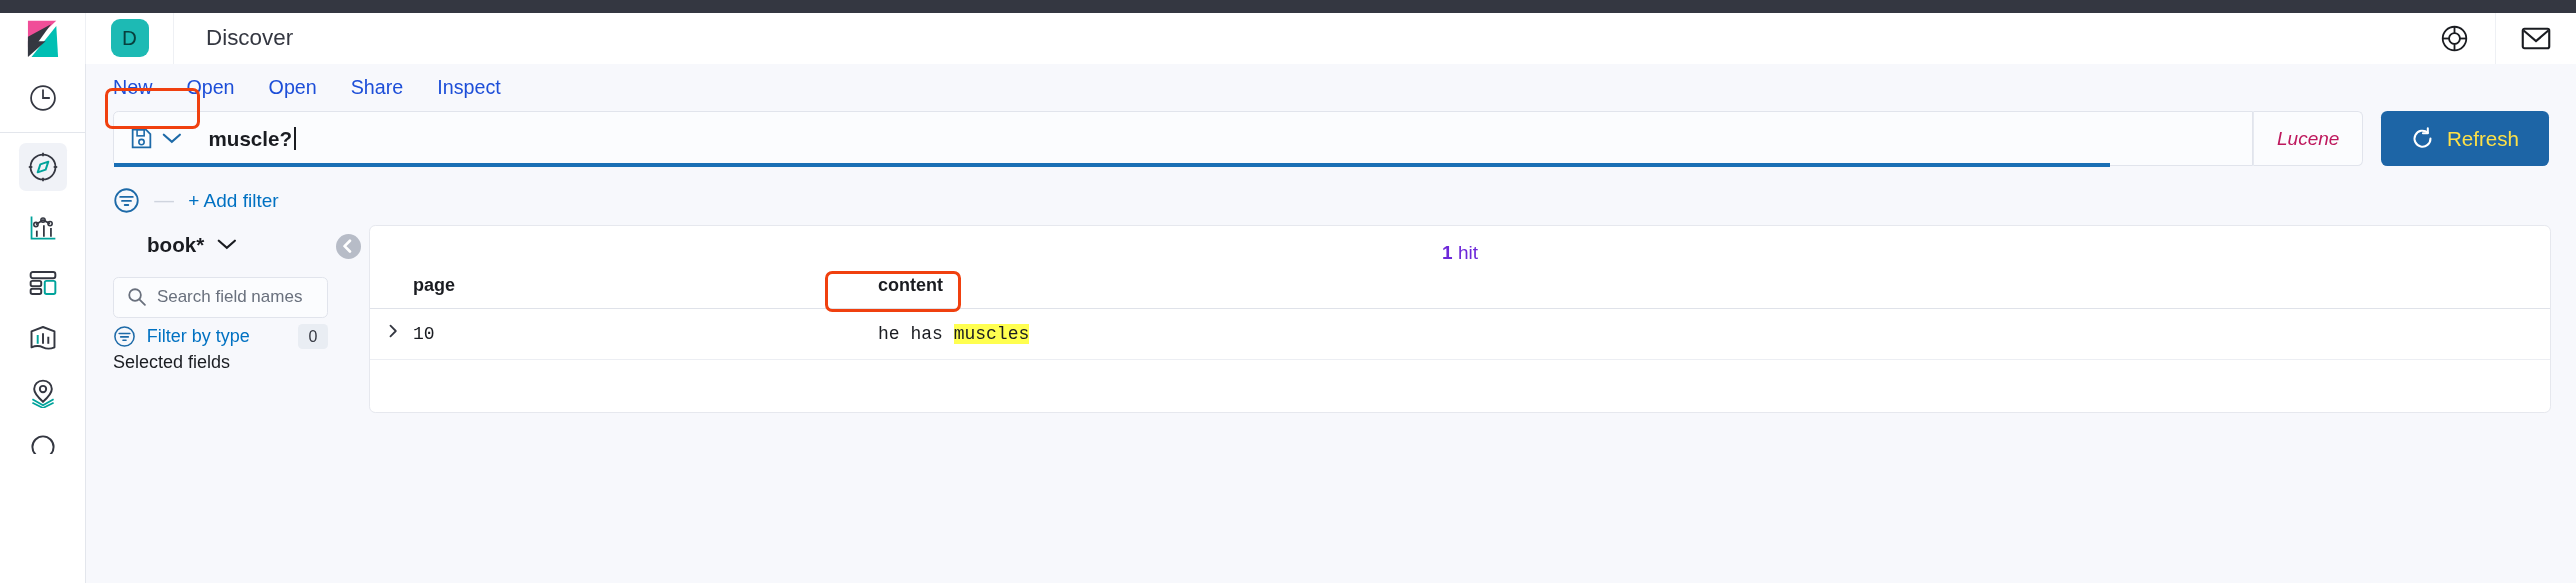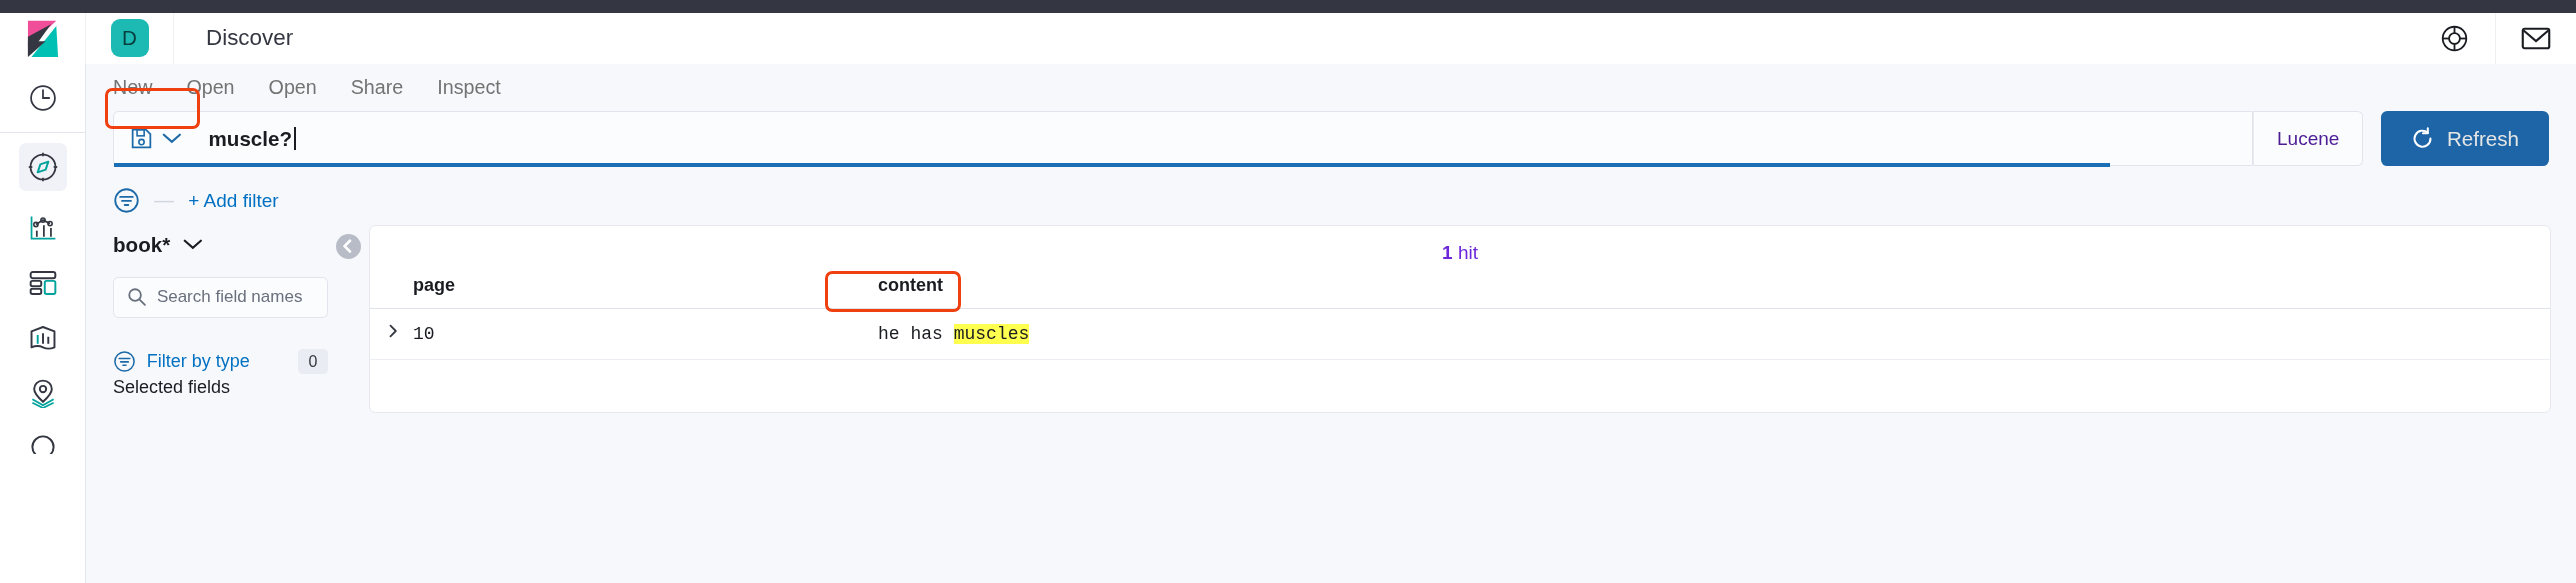--- a/index.html
+++ b/index.html
@@ -84,21 +84,21 @@
   }
 
   
   .menu-row {
     display: flex; align-items: center;
     height: 47px;
     padding-left: 27px;
     gap: 34px;
   }
   .menu-item {
-    font-size: 19.7px; color: #737373; cursor: pointer;
+    font-size: 19.7px; color: #1d4ed8; cursor: pointer;
   }
 
   
   .query-bar-wrap {
     padding: 0 27px;
   }
   .query-bar {
     position: relative;
     display: flex; align-items: stretch;
     height: 55px;
@@ -130,33 +130,33 @@
     margin-left: 1.8px;
     vertical-align: middle;
   }
   .qb-lang {
     display: flex; align-items: center; justify-content: center;
     padding: 4px 23px;
     background: #fbfcfe;
     border: 0.9px solid #e1e4ec;
     border-left: 0.9px solid #e6e9f0;
     border-radius: 0 5.4px 5.4px 0;
-    font-size: 19px; color: #4c1d95;
+    font-size: 19px; color: #be185d; font-style: italic;
   }
   .qb-underline {
     position: absolute;
     left: 0; bottom: -1.8px;
     height: 3.6px;
     background: #1a6fb5;
     width: 1996px;
   }
   .refresh-btn {
     margin-left: 18px;
     background: #1d65a6;
-    color: #e5e5e5;
+    color: #fde047;
     border-radius: 6.3px;
     display: flex; align-items: center; justify-content: center;
     gap: 12.5px;
     padding: 0 30px;
     font-size: 20.6px;
     cursor: pointer;
   }
 
   
   .anno-query {
@@ -185,33 +185,34 @@
   .body-split {
     display: flex;
     padding-left: 27px;
     margin-top: 9px;
   }
   .sidebar { width: 215px; flex: none; }
   .idx-pattern {
     display: flex; align-items: center; gap: 12.5px;
     font-size: 20.6px; font-weight: bold; color: #1a1c21;
     height: 39px;
+    margin-left: 34px;
   }
   .field-search {
     margin-top: 12.5px;
     height: 41px;
     background: #fbfcfe;
     border: 0.9px solid #e1e4ec;
     border-radius: 5.4px;
     display: flex; align-items: center; gap: 10.7px;
     padding: 0 12.5px;
   }
   .field-search-ph { font-size: 17px; color: #69707d; }
   .filter-type-row {
-    margin-top: 29px;
+    margin-top: 4px;
     display: flex; align-items: center; gap: 10.7px;
     height: 30px;
   }
   .filter-type-label { font-size: 18px; color: #0071c2; cursor: pointer; }
   .type-badge {
     margin-left: auto;
     background: #e9edf3; color: #343741;
     border-radius: 4.5px;
     font-size: 16px;
     padding: 3.6px 10.7px;

